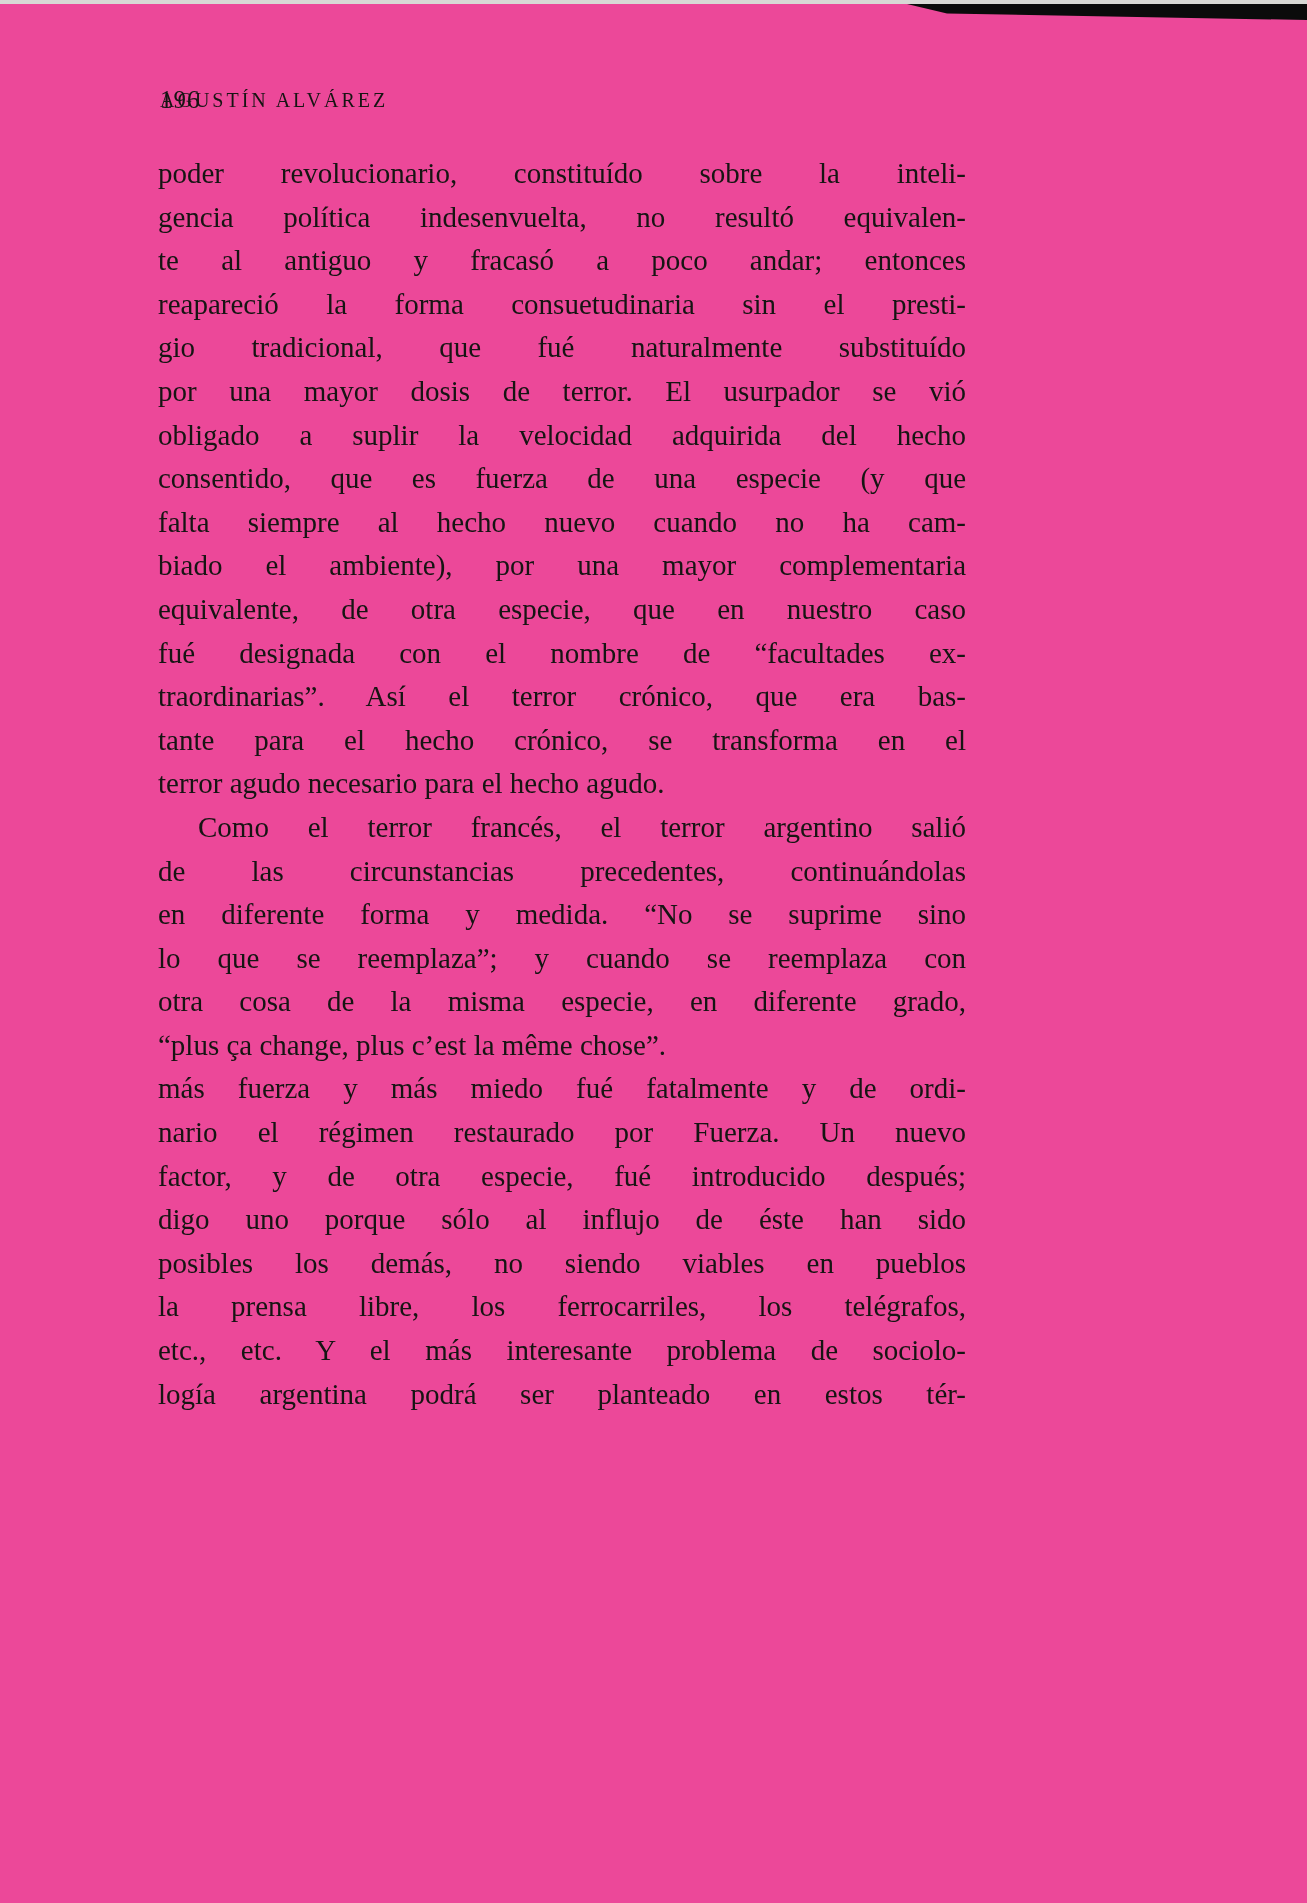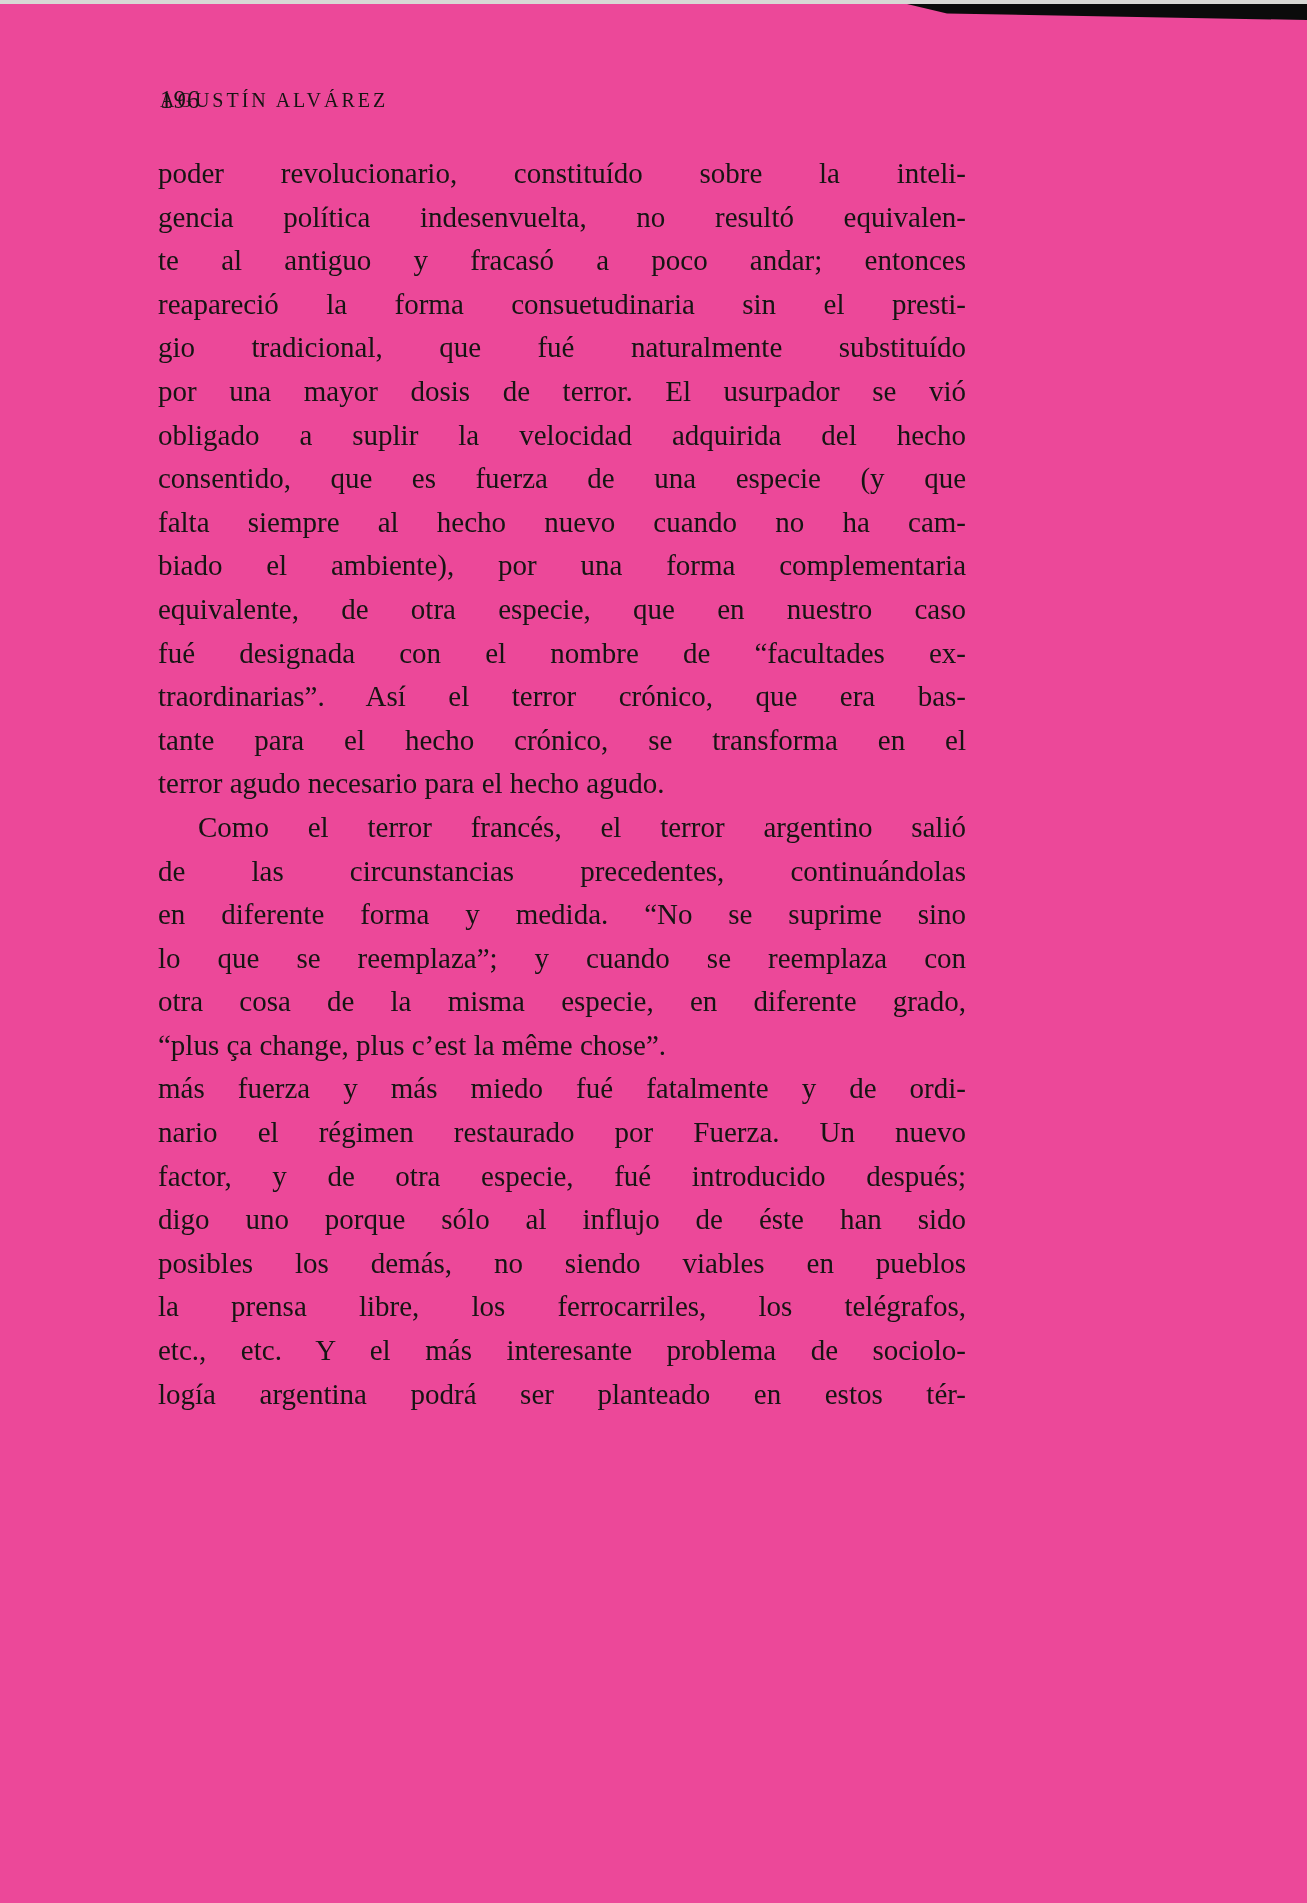--- a/index.html
+++ b/index.html
@@ -85,21 +85,21 @@
       <div>
         <div class="line">poder revolucionario, constituído sobre la inteli-</div>
         <div class="line">gencia política indesenvuelta, no resultó equivalen-</div>
         <div class="line">te al antiguo y fracasó a poco andar; entonces</div>
         <div class="line">reapareció la forma consuetudinaria sin el presti-</div>
         <div class="line">gio tradicional, que fué naturalmente substituído</div>
         <div class="line">por una mayor dosis de terror. El usurpador se vió</div>
         <div class="line">obligado a suplir la velocidad adquirida del hecho</div>
         <div class="line">consentido, que es fuerza de una especie (y que</div>
         <div class="line">falta siempre al hecho nuevo cuando no ha cam-</div>
-        <div class="line">biado el ambiente), por una forma complementaria</div>
+        <div class="line">biado el ambiente), por una mayor complementaria</div>
         <div class="line">equivalente, de otra especie, que en nuestro caso</div>
         <div class="line">fué designada con el nombre de “facultades ex-</div>
         <div class="line">traordinarias”. Así el terror crónico, que era bas-</div>
         <div class="line">tante para el hecho crónico, se transforma en el</div>
         <div class="line no-just">terror agudo necesario para el hecho agudo.</div>
       </div>
       <div>
         <div class="line indent">Como el terror francés, el terror argentino salió</div>
         <div class="line">de las circunstancias precedentes, continuándolas</div>
         <div class="line">en diferente forma y medida. “No se suprime sino</div>

